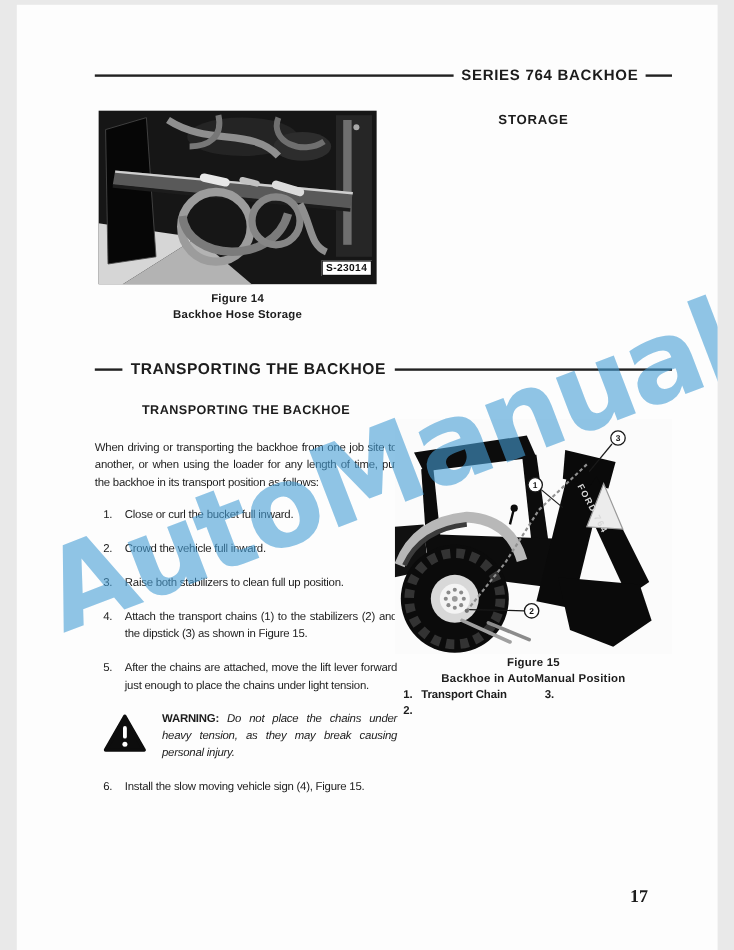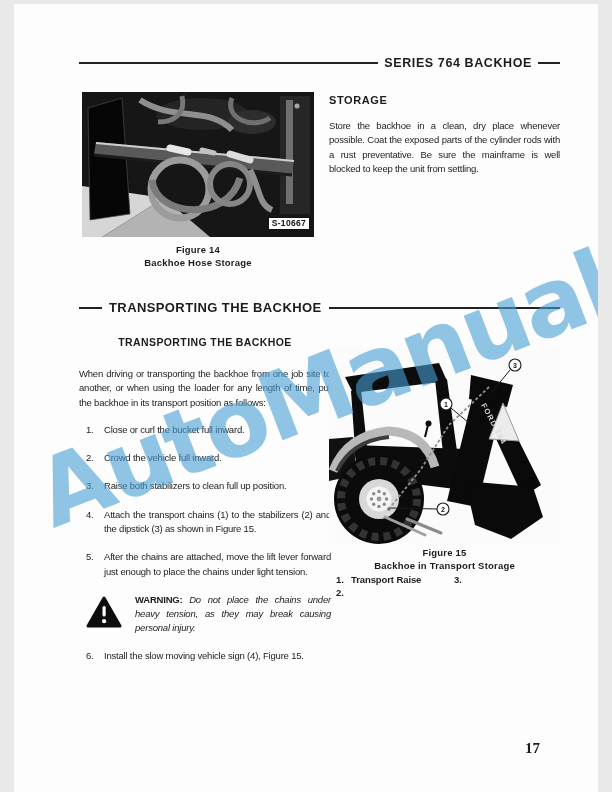--- a/index.html
+++ b/index.html
@@ -10,21 +10,21 @@
     -webkit-font-smoothing:antialiased;
   }
   .rule{height:2px;background:#222;}
   
   .hdr{position:absolute;left:65px;top:52px;width:481px;display:flex;align-items:center;}
   .hdr .long{flex:1;}
   .hdr .short{width:22px;}
   .hdr-text{font-size:12.5px;font-weight:bold;letter-spacing:.6px;margin:0 6px;white-space:nowrap;}
   
   .storage{position:absolute;left:315px;top:90px;width:231px;}
-  .sec-title{font-size:11px;font-weight:bold;letter-spacing:.6px;text-align:left;}
+  .sec-title{font-size:11px;font-weight:bold;letter-spacing:.6px;text-align:center;}
   .body-text{font-size:9.5px;line-height:14.3px;letter-spacing:-.2px;text-align:justify;}
   .storage .body-text{margin-top:13px;}
   
   .fig14{position:absolute;left:68px;top:88px;width:232px;}
   .photo{position:relative;}
   .photo svg{display:block;}
   .photo-tag{
     position:absolute;right:4px;bottom:7px;background:#fff;border:1.5px solid #111;
     font-size:8.5px;font-weight:bold;padding:0 3px;line-height:11px;letter-spacing:.3px;color:#111;
   }
@@ -98,31 +98,30 @@
         <line x1="14" y1="51" x2="212" y2="69" stroke="#cfcfcf" stroke-width="2"></line>
         <line x1="12" y1="63" x2="210" y2="83" stroke="#1c1c1c" stroke-width="3"></line>
         <line x1="88" y1="56" x2="106" y2="60" stroke="#e8e8e8" stroke-width="7" stroke-linecap="round"></line>
         <line x1="148" y1="62" x2="168" y2="68" stroke="#dcdcdc" stroke-width="7" stroke-linecap="round"></line>
         <line x1="120" y1="58" x2="132" y2="61" stroke="#c2c2c2" stroke-width="5" stroke-linecap="round"></line>
         <circle cx="98" cy="97" r="29" stroke="#9c9c9c" stroke-width="7" fill="none"></circle>
         <path d="M70,88 C74,126 146,130 158,86" stroke="#7b7b7b" stroke-width="7" fill="none"></path>
         <circle cx="148" cy="92" r="20" stroke="#868686" stroke-width="6" fill="none"></circle>
         <path d="M168,78 C178,96 176,112 190,118" stroke="#8f8f8f" stroke-width="6" fill="none"></path>
       </svg>
-      <span class="photo-tag">S-10667</span>
+      <span class="photo-tag">S-23014</span>
     </div>
     <div class="caption">
       <div>Figure 14</div>
       <div>Backhoe Hose Storage</div>
     </div>
   </div>
 
   <div class="storage">
     <div class="sec-title">STORAGE</div>
-    <div class="body-text">Store the backhoe in a clean, dry place whenever possible. Coat the exposed parts of the cylinder rods with a rust preventative. Be sure the mainframe is well blocked to keep the unit from settling.</div>
   </div>
 
   <div class="divider">
     <span class="rule dash"></span>
     <span class="divider-text">TRANSPORTING THE BACKHOE</span>
     <span class="rule long"></span>
   </div>
 
   <div class="leftcol">
     <div class="sub-title">TRANSPORTING THE BACKHOE</div>
@@ -229,27 +228,27 @@
         </g>
         <g>
           <line x1="181" y1="21" x2="162" y2="44" stroke="#1a1a1a" stroke-width="1"></line>
           <circle cx="186" cy="16" r="6" fill="#ffffff" stroke="#1a1a1a" stroke-width="1.1"></circle>
           <text x="186" y="18.6" text-anchor="middle" font-family="Liberation Sans, sans-serif" font-size="7" font-weight="bold" fill="#111">3</text>
         </g>
       </svg>
     </div>
     <div class="caption" style="margin-top:2px;">
       <div>Figure 15</div>
-      <div>Backhoe in Transport Storage</div>
+      <div>Backhoe in AutoManual Position</div>
     </div>
     <div class="legend">
       <div class="legend-col1">
         <div class="legend-item">
           <span class="legend-num">1.</span>
-          <span class="legend-text">Transport Raise</span>
+          <span class="legend-text">Transport Chain</span>
         </div>
         <div class="legend-item">
           <span class="legend-num">2.</span>
         </div>
       </div>
       <div class="legend-col2">
         <div class="legend-item">
           <span class="legend-num">3.</span>
         </div>
       </div>

